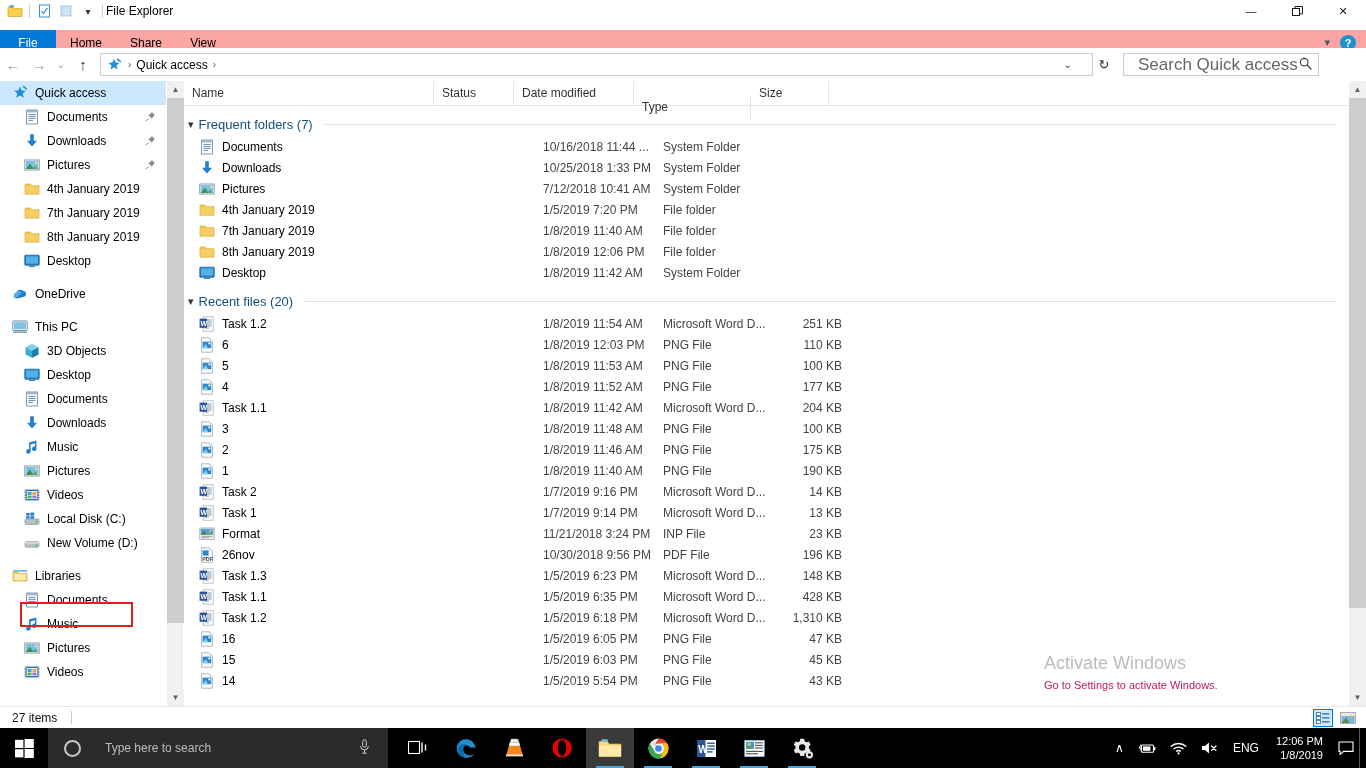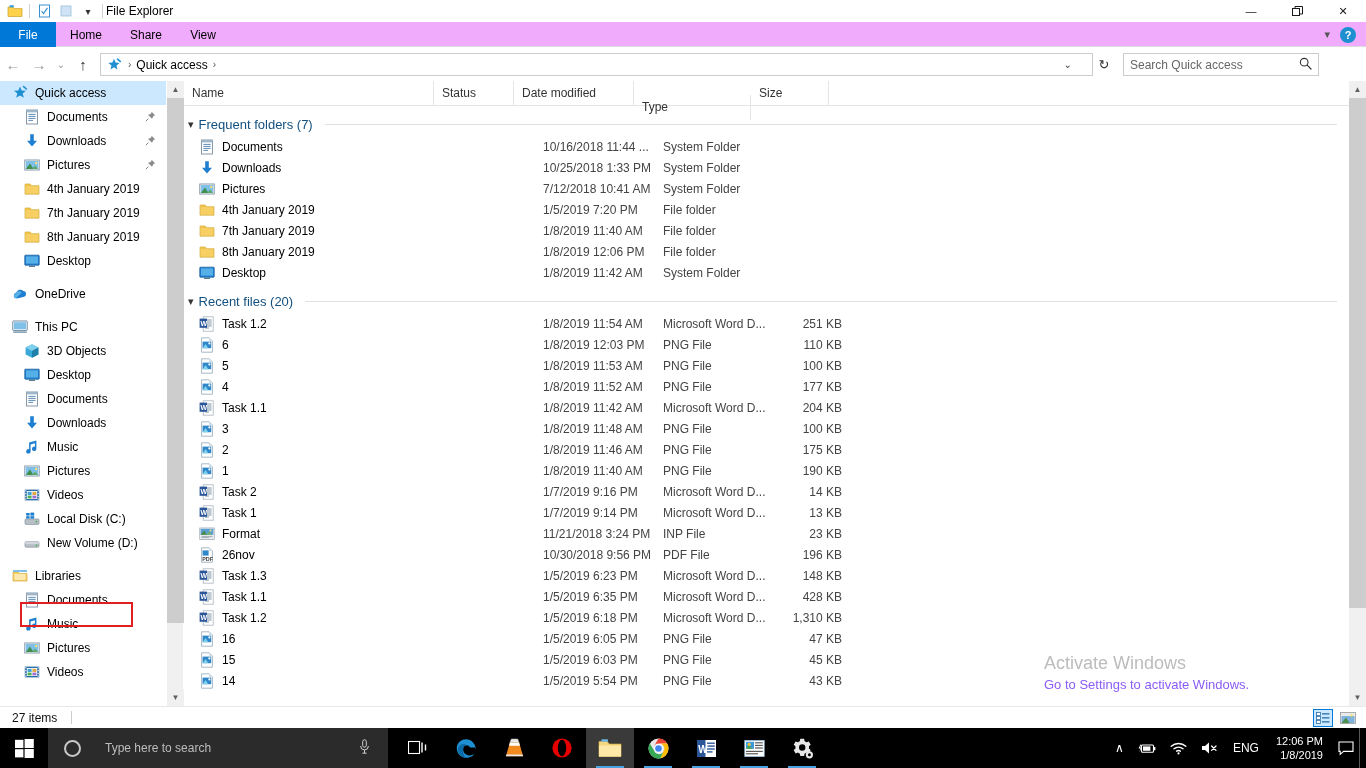--- a/index.html
+++ b/index.html
@@ -30,22 +30,22 @@
   .wincontrols {
     position: absolute; top: 0; right: 0; height: 22px; display: flex;
   }
   .wc {
     width: 46px; height: 22px; display: flex; align-items: center; justify-content: center;
     font-size: 11px; color: #1a1a1a;
   }
 
   
   .ribbon {
-    position: absolute; top: 22px; left: 0; width: 1366px; height: 25px;
-    background: #f0abfc; display: flex; align-items: stretch;
+    position: absolute; top: 30px; left: 0; width: 1366px; height: 25px;
+    background: #fca5a5; display: flex; align-items: stretch;
     border-bottom: 1px solid #dcdcdc;
   }
   .rtab {
     display: flex; align-items: center; justify-content: center;
     padding: 0 14px; font-size: 12px; color: #000; height: 25px;
     min-width: 54px;
   }
   .rtab.file { background: #0078d7; color: #ffffff; min-width: 56px; }
   .ribbon-right {
     position: absolute; right: 4px; top: 0; height: 25px;
@@ -85,23 +85,24 @@
   .addr-refresh {
     width: 22px; height: 23px; display: flex; align-items: center; justify-content: center;
     color: #333; font-size: 13px;
   }
   .searchbox {
     width: 196px; height: 23px; margin-left: 8px;
     border: 1px solid #ccc; background: #fff;
     display: flex; align-items: center; padding: 0 6px; position: relative;
   }
   .searchbox input {
-    border: none; outline: none; font-size: 12px; width: 170px;
+    border: none; outline: none; font-size: 17px; width: 170px;
     font-family: "Liberation Sans", sans-serif; color: #a21caf;
     background: transparent;
+    margin-left: 8px;
   }
   .searchbox input::placeholder { color: #666; }
   .search-mag { position: absolute; right: 6px; color: #333; font-size: 12px; }
 
   
   .body-area {
     position: absolute; top: 81px; left: 0; width: 1366px; height: 625px;
     background: #fff;
   }
 
@@ -195,21 +196,21 @@
     position: absolute; left: 1349px; top: 0; width: 17px; height: 625px;
     background: #f0f0f0;
   }
 
   
   .watermark {
     position: absolute; right: 22px; top: 570px; width: 300px;
     text-align: left; pointer-events: none; z-index: 5;
   }
   .wm1 { font-size: 18px; color: #bcbcbc; line-height: 24px; }
-  .wm2 { font-size: 13px; color: #8b5cf6; line-height: 20px; }
+  .wm2 { font-size: 11px; color: #be185d; line-height: 20px; }
 
   
   .statusbar {
     position: absolute; top: 706px; left: 0; width: 1366px; height: 22px;
     background: #ffffff; border-top: 1px solid #e8e8e8;
     display: flex; align-items: center;
   }
   .status-txt { font-size: 12px; color: #111; padding-left: 12px; }
   .status-sep { width: 1px; height: 13px; background: #ccc; margin-left: 14px; }
   .viewbtns {

